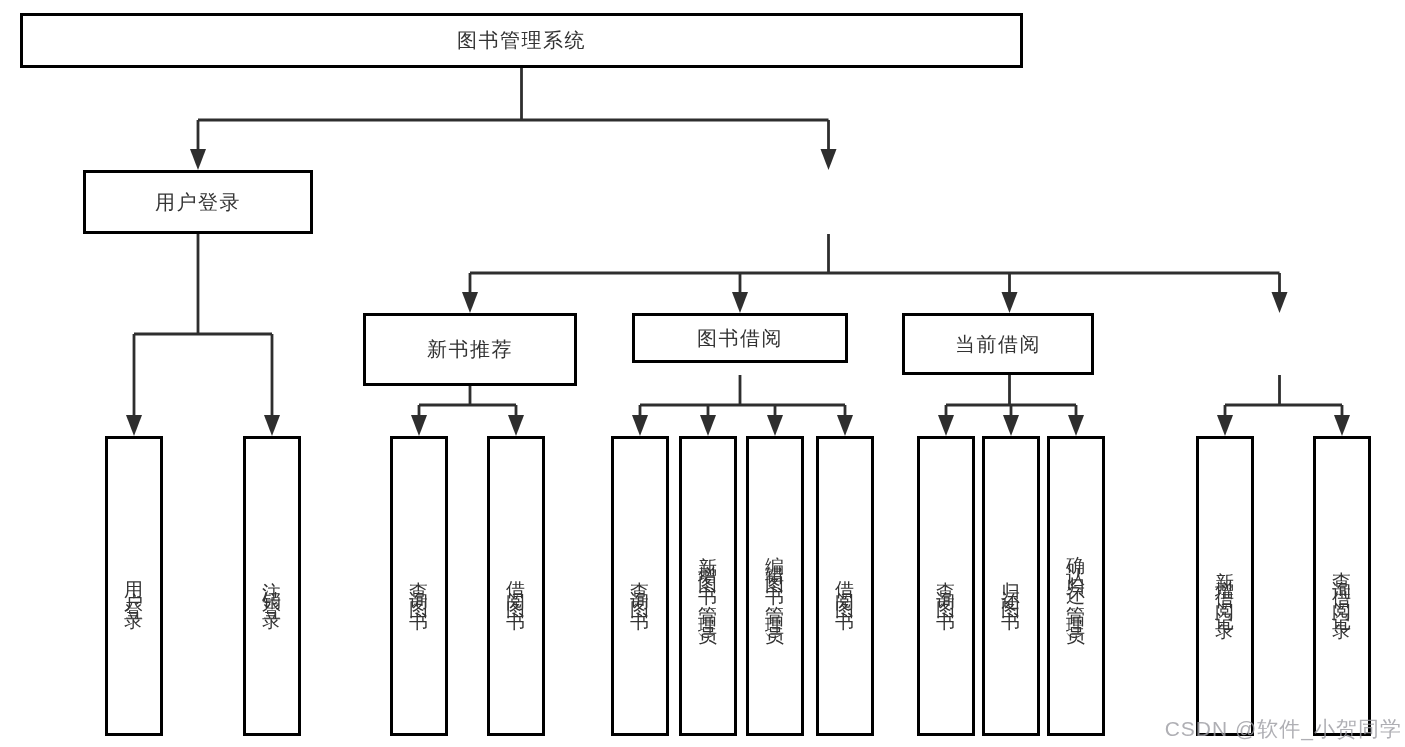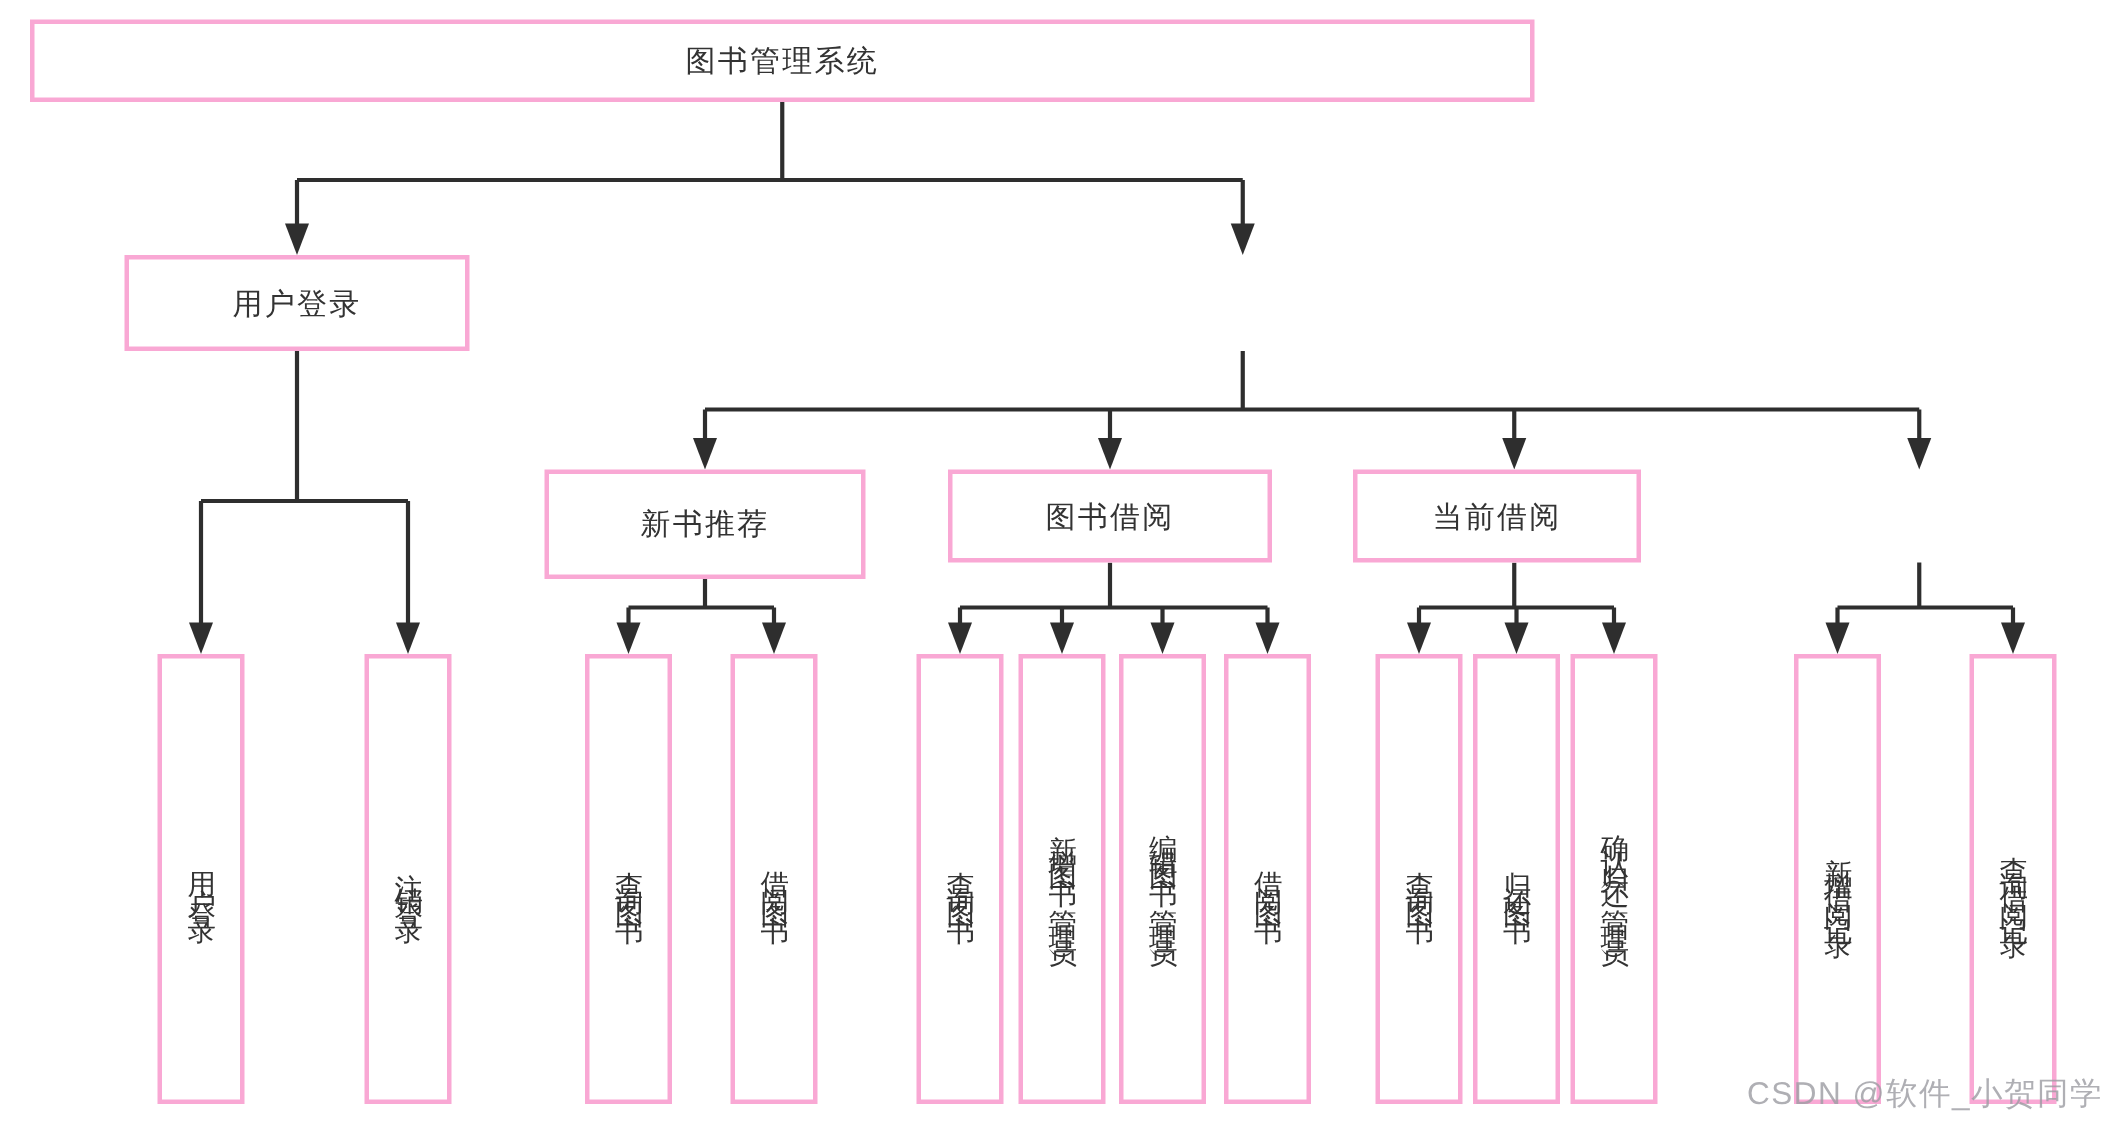--- a/index.html
+++ b/index.html
@@ -8,21 +8,21 @@
     width: 1405px;
     height: 747px;
     background: #ffffff;
     font-family: "Liberation Sans", sans-serif;
     overflow: hidden;
   }
   .node {
     position: absolute;
     box-sizing: border-box;
     background: #ffffff;
-    border: 3px solid #f9a8d4;
+    border: 3px solid #000000;
     display: flex;
     align-items: center;
     justify-content: center;
     color: #333333;
     z-index: 2;
   }
   .hlabel {
     font-size: 20px;
     letter-spacing: 1.5px;
     white-space: nowrap;
@@ -147,21 +147,21 @@
     <span class="hlabel">图书管理系统</span>
   </div>
 
   <div class="node" style="left:83px; top:170px; width:230px; height:64px;">
     <span class="hlabel">用户登录</span>
   </div>
 
   <div class="node" style="left:363px; top:313px; width:214px; height:73px;">
     <span class="hlabel">新书推荐</span>
   </div>
-  <div class="node" style="left:632px; top:313px; width:216px; height:62px;">
+  <div class="node" style="left:632px; top:313px; width:216px; height:50px;">
     <span class="hlabel">图书借阅</span>
   </div>
   <div class="node" style="left:902px; top:313px; width:192px; height:62px;">
     <span class="hlabel">当前借阅</span>
   </div>
 
   <div class="node vbox" style="left:105px; top:436px;">
     <span class="vlabel">用户登录</span>
   </div>
   <div class="node vbox" style="left:243px; top:436px;">

